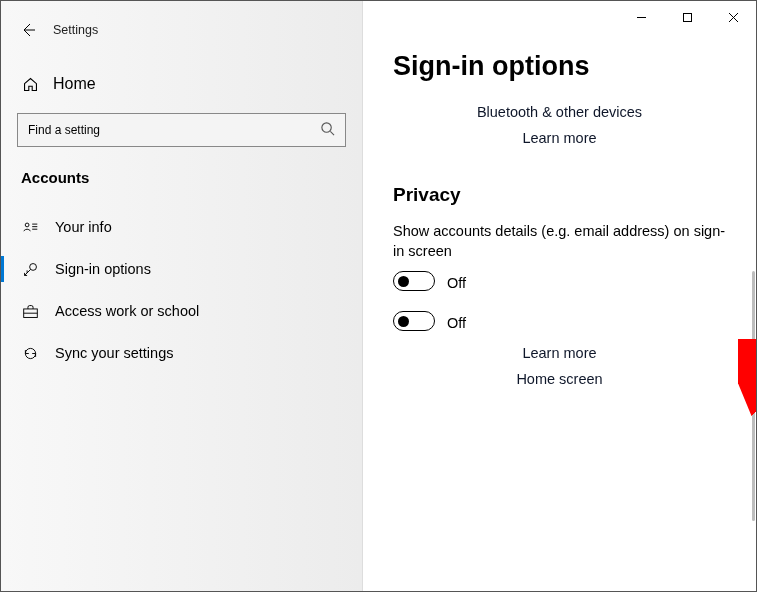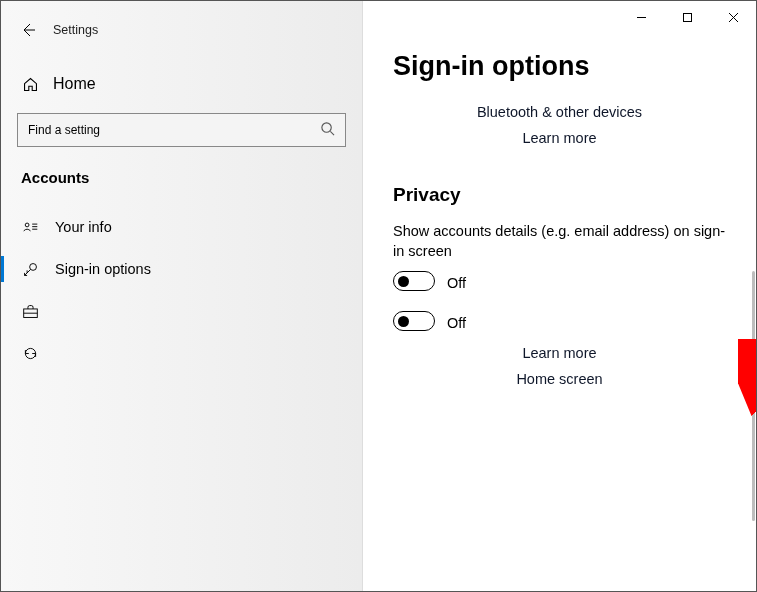--- a/index.html
+++ b/index.html
@@ -259,32 +259,34 @@
       </div>
 
       <div class="nav-item">
         <span class="icon">
           <svg width="17" height="17" viewBox="0 0 20 20">
               <rect x="2" y="7" width="16" height="10" fill="none" stroke="#000" stroke-width="1.1"></rect>
               <path d="M7 7 V5 Q7 3 9 3 H11 Q13 3 13 5 V7" fill="none" stroke="#000" stroke-width="1.1"></path>
               <line x1="2" y1="12" x2="18" y2="12" stroke="#000" stroke-width="1.1"></line>
             </svg>
         </span>
+        <span class="nav-label">Access work or school</span>
       </div>
 
 
       <div class="nav-item">
         <span class="icon">
           <svg width="17" height="17" viewBox="0 0 20 20">
               <path d="M4 10 A6 6 0 0 1 16 10" fill="none" stroke="#000" stroke-width="1.1"></path>
               <path d="M16 10 A6 6 0 0 1 4 10" fill="none" stroke="#000" stroke-width="1.1"></path>
               <path d="M4 6 L4 10 L8 10" fill="none" stroke="#000" stroke-width="1.1"></path>
               <path d="M16 14 L16 10 L12 10" fill="none" stroke="#000" stroke-width="1.1"></path>
             </svg>
         </span>
+        <span class="nav-label">Sync your settings</span>
       </div>
 
     </div>
   </div>
 
   <div class="main">
 
     <div class="titlebar-right">
       <div class="tbr-btn">
         <svg width="11" height="11" viewBox="0 0 11 11">

